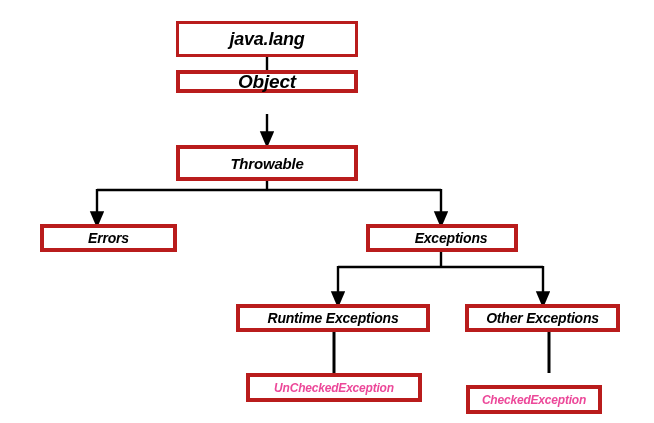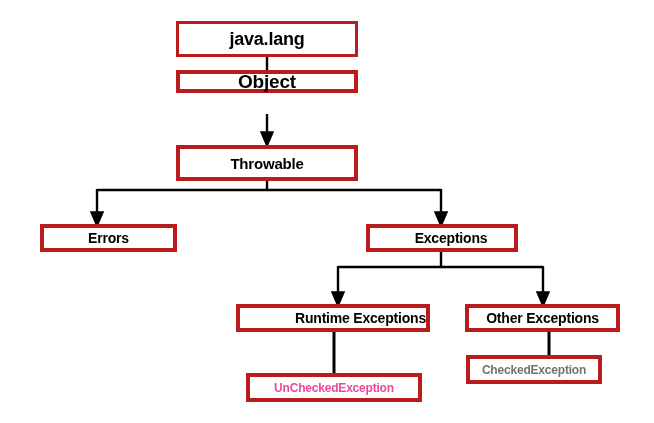--- a/index.html
+++ b/index.html
@@ -25,20 +25,21 @@
   .node {
     position: absolute;
     box-sizing: border-box;
     background: #ffffff;
     border: 4px solid #b91c1c;
     display: flex;
     align-items: center;
     justify-content: center;
     color: #000000;
     z-index: 2;
+    font-style: italic;
   }
   .node .label {
     display: block;
     line-height: 1;
     white-space: nowrap;
     letter-spacing: -0.2px;
   }
   
   .n-root   { font-weight: bold; font-size: 18px; }
   .n-big    { font-weight: bold; font-size: 19px; }
@@ -92,29 +93,29 @@
   </div>
 
   <div class="node n-sub" style="left:40px; top:224px; width:137px; height:28px;">
     <span class="label">Errors</span>
   </div>
 
   <div class="node n-sub" style="left:366px; top:224px; width:152px; height:28px;padding-left:18px;">
     <span class="label">Exceptions</span>
   </div>
 
-  <div class="node n-sub" style="left:236px; top:304px; width:194px; height:28px;justify-content:flex-end;">
+  <div class="node n-sub" style="left:236px; top:304px; width:194px; height:28px;">
     <span class="label">Runtime Exceptions</span>
   </div>
 
   <div class="node n-sub" style="left:465px; top:304px; width:155px; height:28px;">
     <span class="label">Other Exceptions</span>
   </div>
 
   <div class="node leafbox n-leaf" style="left:246px; top:373px; width:176px; height:29px; color:#ec4899;">
     <span class="label">UnCheckedException</span>
   </div>
 
-  <div class="node leafbox n-leaf" style="left:466px; top:355px; width:136px; height:29px; color:#737373;">
+  <div class="node leafbox n-leaf" style="left:466px; top:385px; width:136px; height:29px; color:#ec4899;">
     <span class="label">CheckedException</span>
   </div>
 
 </div>
 
 </body></html>

